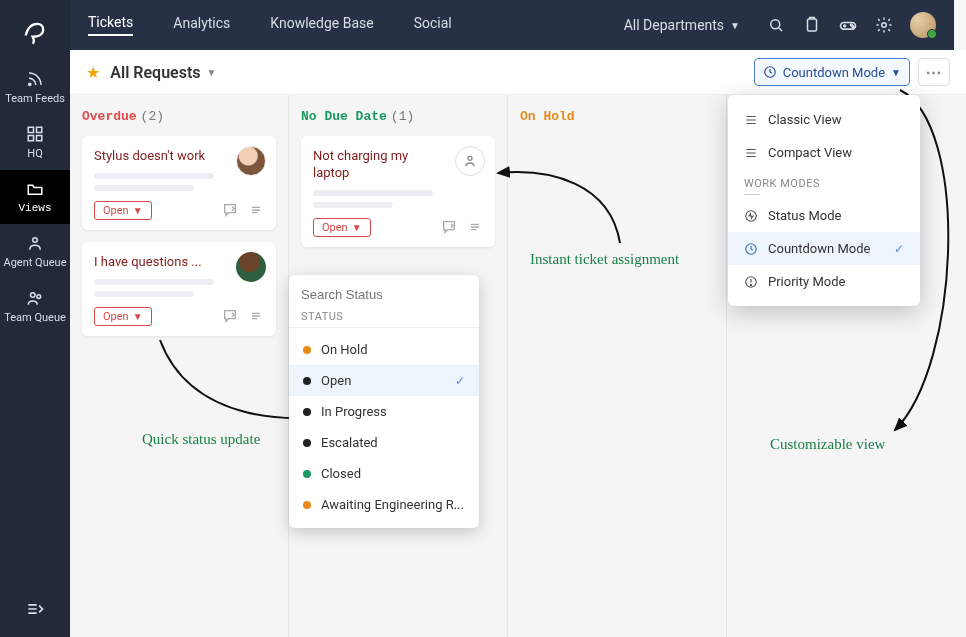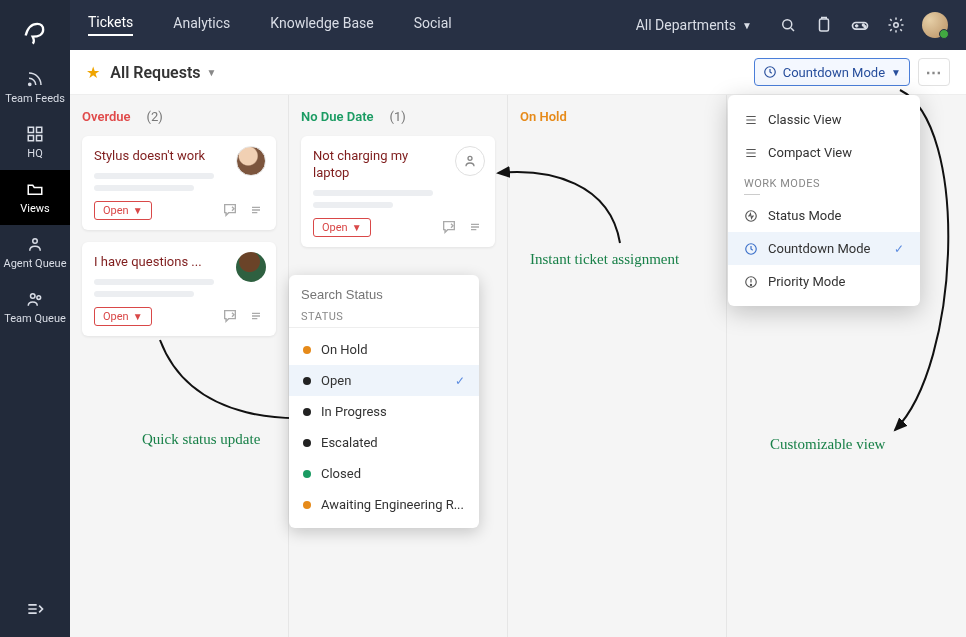--- a/index.html
+++ b/index.html
@@ -1,43 +1,43 @@
 <!DOCTYPE html>
 <html><head>
 <meta charset="utf-8">
 <style>
   * { box-sizing: border-box; margin: 0; padding: 0; }
   body { font-family: -apple-system, BlinkMacSystemFont, "Segoe UI", Roboto, Arial, sans-serif; background: #f7f7f7; color: #333; width: 966px; height: 637px; overflow: hidden; position: relative; }
   
   .sidebar { position: absolute; left: 0; top: 0; width: 70px; height: 637px; background: #222a3a; display: flex; flex-direction: column; align-items: center; padding-top: 10px; color: #d9dde6; }
   .logo { width: 28px; height: 28px; margin: 8px 0 14px; color:#fff; }
   .sidebar .nav-item { width: 70px; padding: 10px 0; display: flex; flex-direction: column; align-items: center; font-size: 11px; cursor: pointer; gap:4px; }
-  .sidebar .nav-item.active { background: #000; color:#fff; }
+  .sidebar .nav-item.active { background: #000; color:#fff;font-family:Liberation Mono, monospace; }
   .sidebar .spacer { flex: 1; }
   .sidebar .bottom-icon { margin-bottom: 14px; cursor:pointer; }
   
-  .topbar { position: absolute; left:70px; top:0; right:0; height:50px; background:#273044; display:flex; align-items:center; padding:0 18px; color:#d9dde6; font-size:14px; }
+  .topbar { position: absolute; left:70px; top:0; right:12px; height:50px; background:#273044; display:flex; align-items:center; padding:0 18px; color:#d9dde6; font-size:14px; }
   .topbar .tab { margin-right:40px; cursor:pointer; padding-bottom:4px; }
   .topbar .tab.active { color:#fff; border-bottom:2px solid #fff; }
   .topbar .flex1 { flex:1; }
   .topbar .dept { display:flex; align-items:center; gap:6px; cursor:pointer; margin-right:18px; }
   .topbar .ticon { width:20px; height:20px; display:flex; align-items:center; justify-content:center; cursor:pointer; margin:0 8px; color:#d9dde6; }
   .avatar-top { width:26px; height:26px; border-radius:50%; background: radial-gradient(circle at 30% 30%, #e6cfa7, #b89063); position:relative; margin-left:8px; }
   .avatar-top::after{content:"";position:absolute;right:-1px;bottom:-1px;width:8px;height:8px;border-radius:50%;background:#41a841;border:1px solid #273044;}
   
   .header-row { position:absolute; left:70px; top:50px; right:0; height:45px; background:#fff; border-bottom:1px solid #eee; display:flex; align-items:center; padding:0 16px; }
   .star { color:#f0a500; font-size:16px; margin-right:10px; }
   .page-title { font-weight:600; font-size:16px; display:flex; align-items:center; gap:6px; }
   .header-row .flex1{flex:1;}
   .mode-btn { border:1px solid #4a7ed9; border-radius:4px; height:28px; display:flex; align-items:center; gap:6px; padding:0 8px; color:#274e9c; font-size:13px; cursor:pointer; background:#f4f8ff; }
   .more-btn { border:1px solid #e1e1e1; border-radius:4px; height:28px; width:32px; display:flex; align-items:center; justify-content:center; margin-left:8px; cursor:pointer; font-weight:700; letter-spacing:1px; color:#888; }
   
   .board { position:absolute; left:70px; top:95px; right:0; bottom:0; display:flex; background:#f5f5f5; }
   .column { width:219px; border-right:1px solid #e6e6e6; padding:14px 12px; }
-  .col-header { font-size:13px; font-weight:600; margin-bottom:12px; display:flex; gap:16px; }
+  .col-header { font-size:13px; font-weight:600; margin-bottom:12px; display:flex; gap:4px;font-family:Liberation Mono, monospace; }
   .col-header .count{ color:#777; font-weight:400;}
   .card { background:#fff; border-radius:6px; padding:12px 12px 10px; box-shadow: 0 1px 3px rgba(0,0,0,.08); margin-bottom:12px; position:relative; }
   .card .title { font-size:13px; color:#7f1d1d; margin-bottom:8px; line-height:1.3; padding-right:40px;}
   .card .bar { height:6px; background:#eceef1; border-radius:3px; margin-bottom:6px;}
   .card .bar.short { width:80px;}
   .card .bar.long { width:120px;}
   .card .bar.med { width:100px;}
   .card .row {display:flex; align-items:center; justify-content:space-between; margin-top:10px;}
   .status-chip { border:1px solid #d94848; color:#d94848; font-size:11px; padding:2px 8px; border-radius:3px; display:flex; align-items:center; gap:4px; cursor:pointer; }
   .mini-icons { display:flex; gap:10px; color:#aaa; font-size:13px;}

